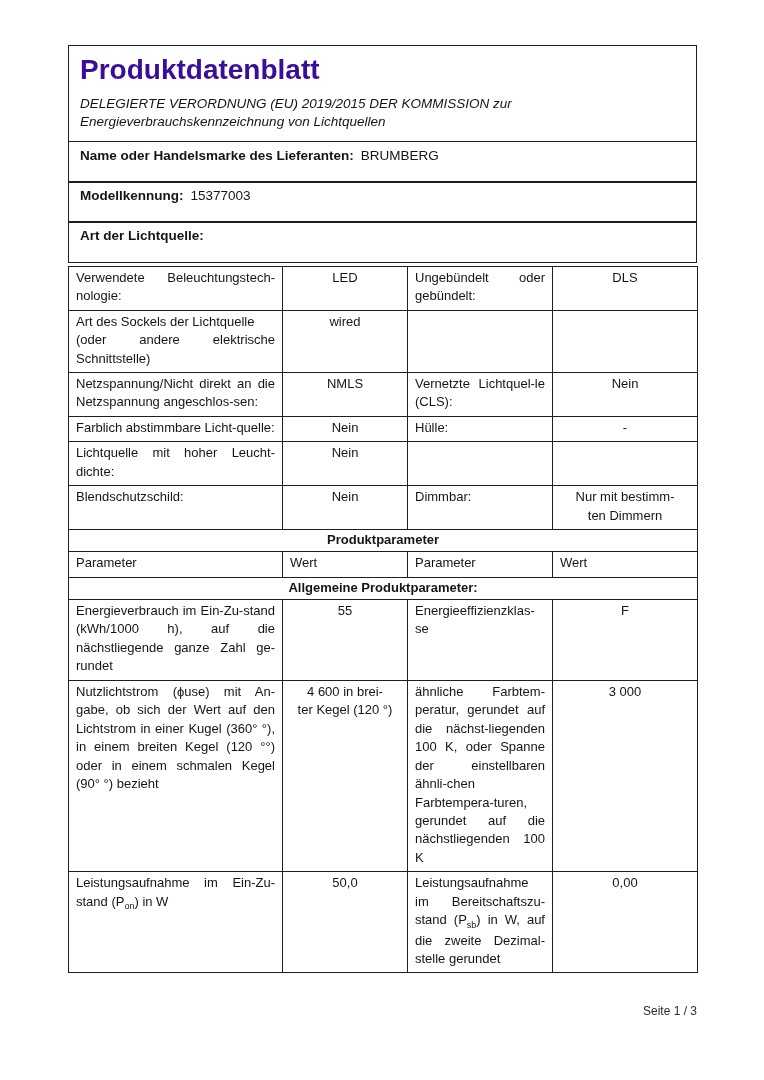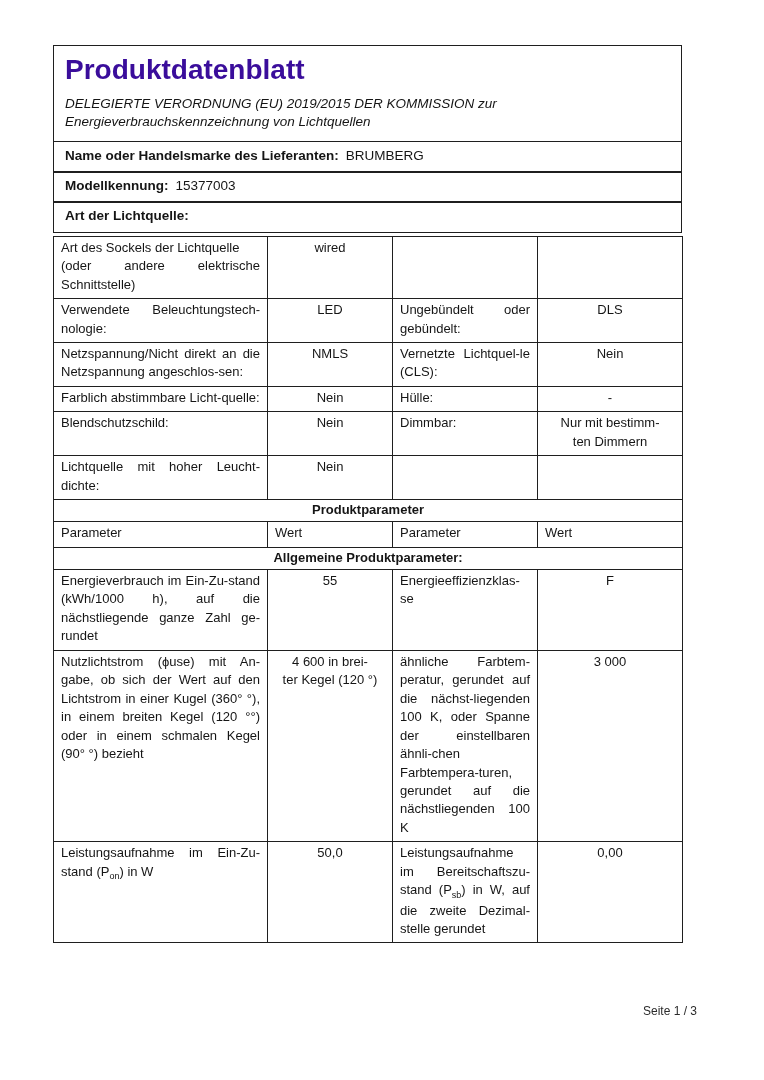--- a/index.html
+++ b/index.html
@@ -6,28 +6,28 @@
   .page {
     position: relative;
     width: 764px;
     height: 1080px;
     background: #ffffff;
     font-family: "Liberation Sans", sans-serif;
     color: #151515;
   }
   .doc {
     position: absolute;
-    left: 53px;
+    left: 68px;
     top: 45px;
     width: 629px;
   }
   .block {
     box-sizing: border-box;
     border: 1.6px solid #1f1f1f;
-    padding: 5px 11px 6px;
+    padding: 5px 11px 16px;
     font-size: 13.5px;
     line-height: 1.4;
   }
   .block + .block { margin-top: -1.6px; }
   .header-block { padding: 7px 11px 9px; }
   .title {
     margin: 0 0 8px 0;
     font-size: 28px;
     font-weight: bold;
     color: #3a0d9b;
@@ -99,56 +99,56 @@
 
     <table class="grid gap-above">
       <colgroup>
           <col style="width:214px">
           <col style="width:125px">
           <col style="width:145px">
           <col style="width:145px">
         </colgroup>
       <tbody>
         <tr>
+          <td class="p">Verwendete Beleuchtungstech-nologie:</td>
+          <td class="v">LED</td>
+          <td class="p">Ungebündelt oder gebündelt:</td>
+          <td class="v">DLS</td>
+        </tr>
+        <tr>
           <td class="p">Art des Sockels der Lichtquelle
 (oder andere elektrische Schnittstelle)</td>
           <td class="v">wired</td>
           <td class="p"></td>
           <td class="v"></td>
-        </tr>
-        <tr>
-          <td class="p">Verwendete Beleuchtungstech-nologie:</td>
-          <td class="v">LED</td>
-          <td class="p">Ungebündelt oder gebündelt:</td>
-          <td class="v">DLS</td>
         </tr>
         <tr>
           <td class="p">Netzspannung/Nicht direkt an die Netzspannung angeschlos-sen:</td>
           <td class="v">NMLS</td>
           <td class="p">Vernetzte Lichtquel-le (CLS):</td>
           <td class="v">Nein</td>
         </tr>
         <tr>
           <td class="p">Farblich abstimmbare Licht-quelle:</td>
           <td class="v">Nein</td>
           <td class="p">Hülle:</td>
           <td class="v">-</td>
         </tr>
         <tr>
+          <td class="p">Lichtquelle mit hoher Leucht-dichte:</td>
+          <td class="v">Nein</td>
+          <td class="p"></td>
+          <td class="v"></td>
+        </tr>
+        <tr>
           <td class="p">Blendschutzschild:</td>
           <td class="v">Nein</td>
           <td class="p">Dimmbar:</td>
           <td class="v">Nur mit bestimm-
 ten Dimmern</td>
-        </tr>
-        <tr>
-          <td class="p">Lichtquelle mit hoher Leucht-dichte:</td>
-          <td class="v">Nein</td>
-          <td class="p"></td>
-          <td class="v"></td>
         </tr>
       </tbody>
     </table>
 
     <table class="grid">
       <colgroup>
           <col style="width:214px">
           <col style="width:125px">
           <col style="width:145px">
           <col style="width:145px">

